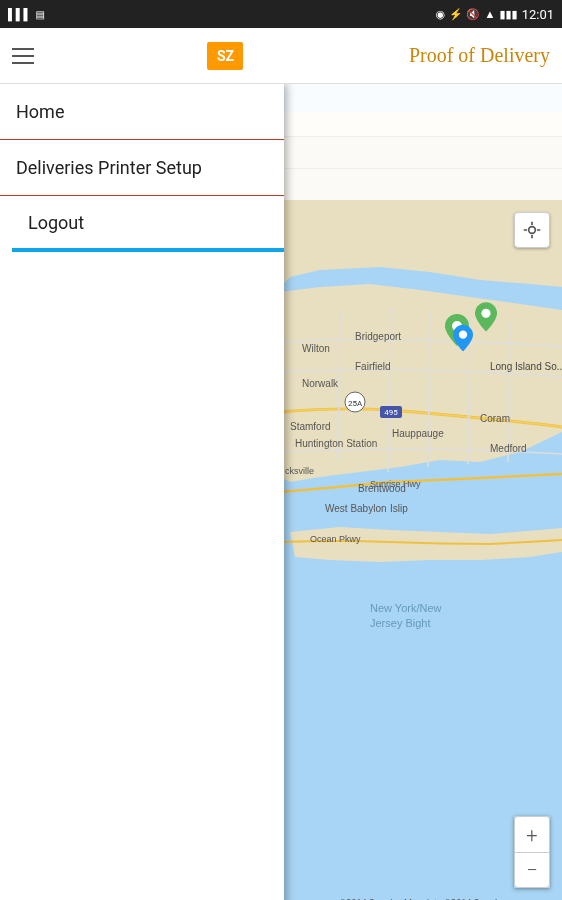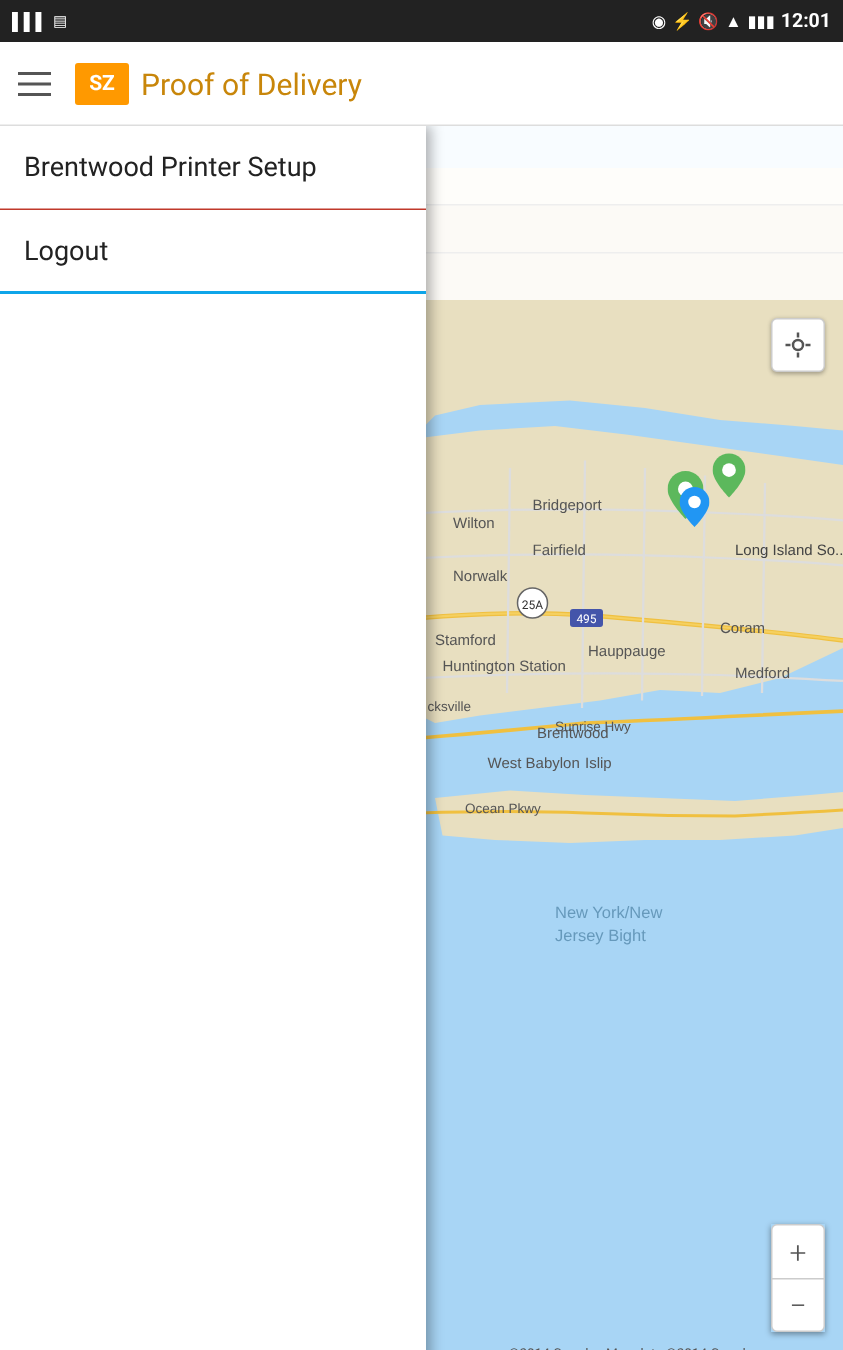--- a/index.html
+++ b/index.html
@@ -36,21 +36,21 @@
       display: flex;
       align-items: center;
       gap: 4px;
       font-size: 11px;
       color: #fff;
     }
 
     .status-time {
       color: #fff;
       font-size: 13px;
-      font-weight: bold;
+      font-weight: normal;
     }
 
     
     #main-area {
       width: 562px;
       height: 828px; 
       position: relative;
       display: flex;
       flex-direction: column;
     }
@@ -59,20 +59,21 @@
     #app-header {
       width: 100%;
       height: 56px;
       background: #fff;
       display: flex;
       align-items: center;
       padding: 0 12px;
       border-bottom: 1px solid #ddd;
       position: relative;
       z-index: 50;
+      justify-content: space-between;
     }
 
     .hamburger-icon {
       width: 28px;
       height: 28px;
       display: flex;
       flex-direction: column;
       justify-content: center;
       gap: 5px;
       margin-right: 10px;
@@ -100,20 +101,21 @@
     .logo-text {
       color: #fff;
       font-weight: bold;
       font-size: 14px;
     }
 
     .app-title {
       font-size: 20px;
       color: #c8860a;
       font-weight: 400;
+      font-family: Liberation Serif, serif;
     }
 
     
     #content-row {
       display: flex;
       flex: 1;
       position: relative;
       overflow: hidden;
     }
 
@@ -132,21 +134,22 @@
     .drawer-item {
       display: flex;
       align-items: center;
       padding: 0 16px;
       height: 56px;
       border-bottom: 1px solid #c0392b;
       cursor: pointer;
     }
 
     .drawer-item:last-child {
-      border-bottom: 2px solid #0ea5e9;
+      border-bottom: 4px solid #0ea5e9;
+      margin-left: 12px;
     }
 
     .drawer-item-label {
       font-size: 18px;
       color: #222;
       font-weight: 400;
     }
 
     
     #map-area {
@@ -460,21 +463,24 @@
         <div class="zoom-btn">+</div>
         <div class="zoom-btn">−</div>
       </div>
 
       <div id="map-copyright">©2014 Google · Map data ©2014 Google</div>
 
     </div>
 
     <div id="drawer">
       <div class="drawer-item">
-        <span class="drawer-item-label">Brentwood Printer Setup</span>
+        <span class="drawer-item-label">Home</span>
+      </div>
+      <div class="drawer-item">
+        <span class="drawer-item-label">Deliveries Printer Setup</span>
       </div>
       <div class="drawer-item">
         <span class="drawer-item-label">Logout</span>
       </div>
     </div>
 
   </div>
 </div>
 
 <div id="nav-bar">

